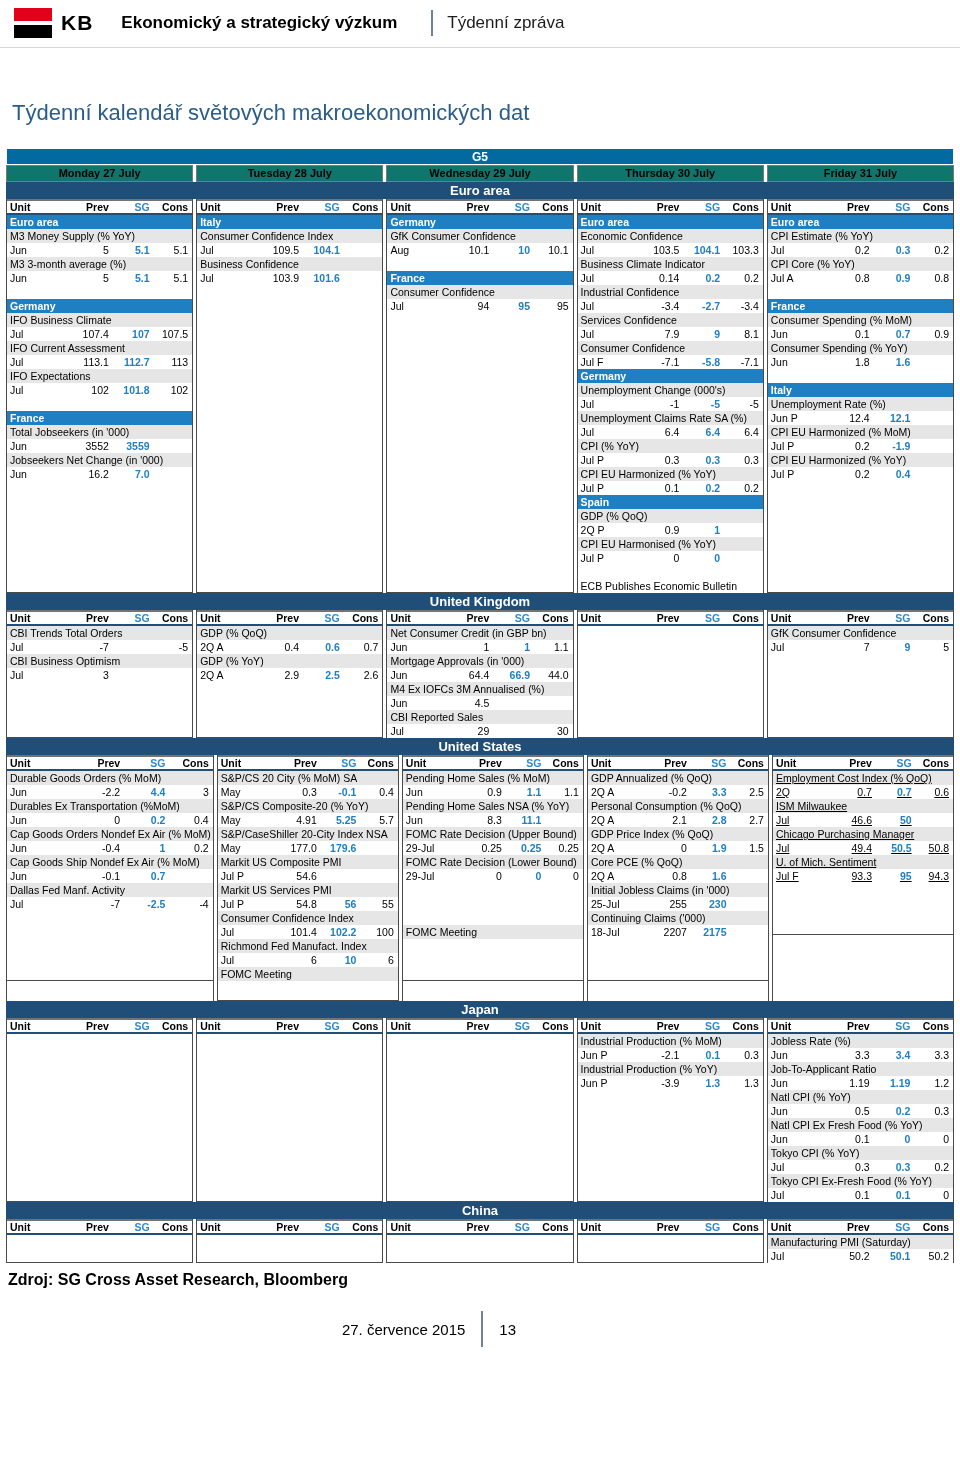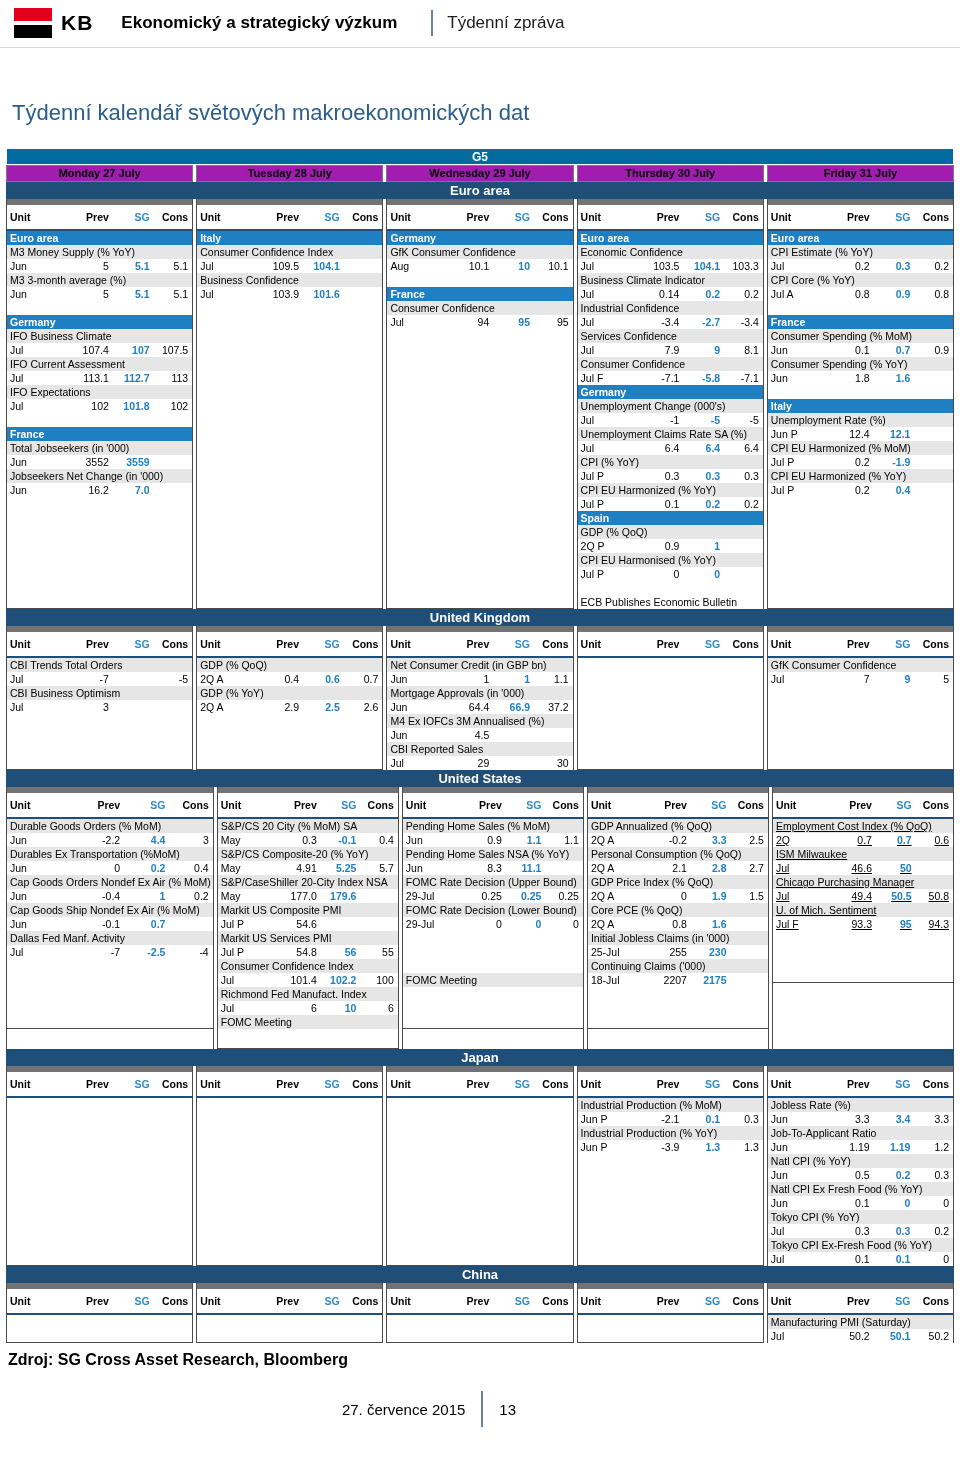--- a/index.html
+++ b/index.html
@@ -46,21 +46,21 @@
     font-size:12px;
     font-weight:bold;
     text-align:center;
     height:17px;
     line-height:17px;
     border:1px solid #ffffff;
   }
   .daybar { display:flex; gap:3px; }
   .daycell {
     flex:1 1 0;
-    background:#a21caf;
+    background:#0f766e;
     border:1px solid #7a7a7a;
     height:17px;
     line-height:15px;
     font-size:11px;
     font-weight:bold;
     text-align:center;
   }
   .region-band {
     background:#1f4e79;
     color:#ffffff;
@@ -69,23 +69,23 @@
     text-align:center;
     height:17px;
     line-height:17px;
   }
   .cols { display:flex; gap:3px; }
   .col { flex:1 1 0; border-left:1px solid #4a4a4a; border-right:1px solid #4a4a4a; }
   .hdr {
     display:flex;
     font-size:10.5px;
     font-weight:bold;
-    border-top:6px solid #737373;
+    border-top:2px solid #737373;
     border-bottom:2px solid #1f4e79;
-    height:32px;
+    height:16px;
     align-items:center;
     background:#ffffff;
     justify-content:space-between;
   }
   .hdr .c-unit { width:30%; padding-left:3px; text-align:left; }
   .hdr .c-prev { width:25%; text-align:right; }
   .hdr .c-sg   { width:22%; text-align:right; color:#2e8ac8; }
   .hdr .c-cons { width:23%; text-align:right; padding-right:4px; }
   .body-cell { border-bottom:1px solid #4a4a4a; background:#fff; }
   .sub {
@@ -506,21 +506,21 @@
             <div class="v-unit">Jun</div>
             <div class="v-prev">1</div>
             <div class="v-sg">1</div>
             <div class="v-cons">1.1</div>
           </div>
           <div class="evt">Mortgage Approvals (in '000)</div>
           <div class="vals">
             <div class="v-unit">Jun</div>
             <div class="v-prev">64.4</div>
             <div class="v-sg">66.9</div>
-            <div class="v-cons">37.2</div>
+            <div class="v-cons">44.0</div>
           </div>
           <div class="evt">M4 Ex IOFCs 3M Annualised (%)</div>
           <div class="vals">
             <div class="v-unit">Jun</div>
             <div class="v-prev">4.5</div>
             <div class="v-sg"></div>
             <div class="v-cons"></div>
           </div>
           <div class="evt">CBI Reported Sales</div>
           <div class="vals">

